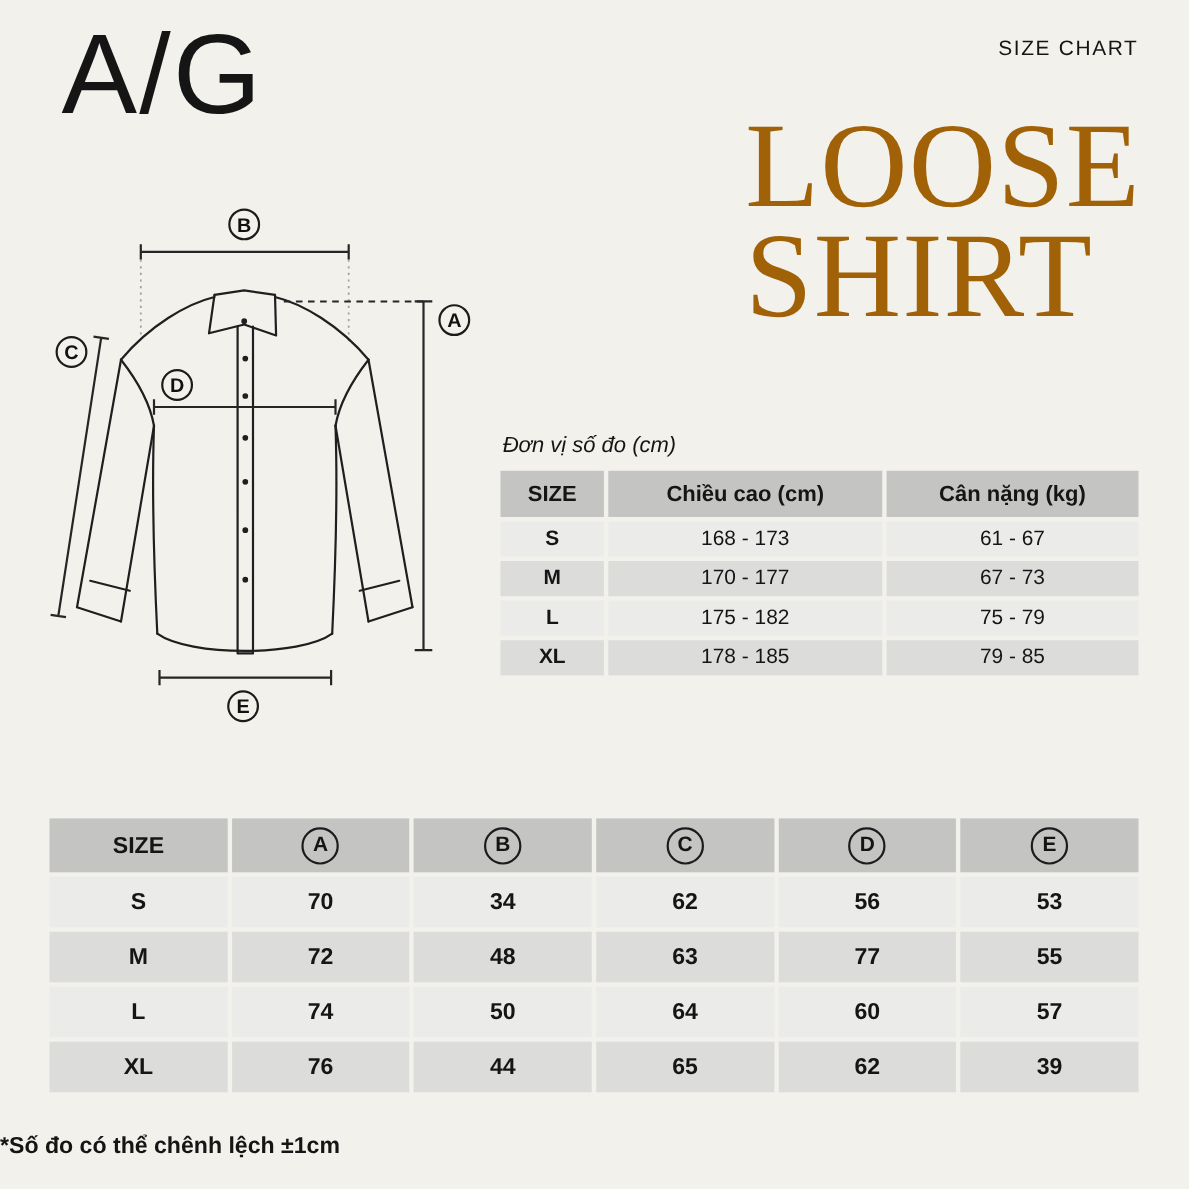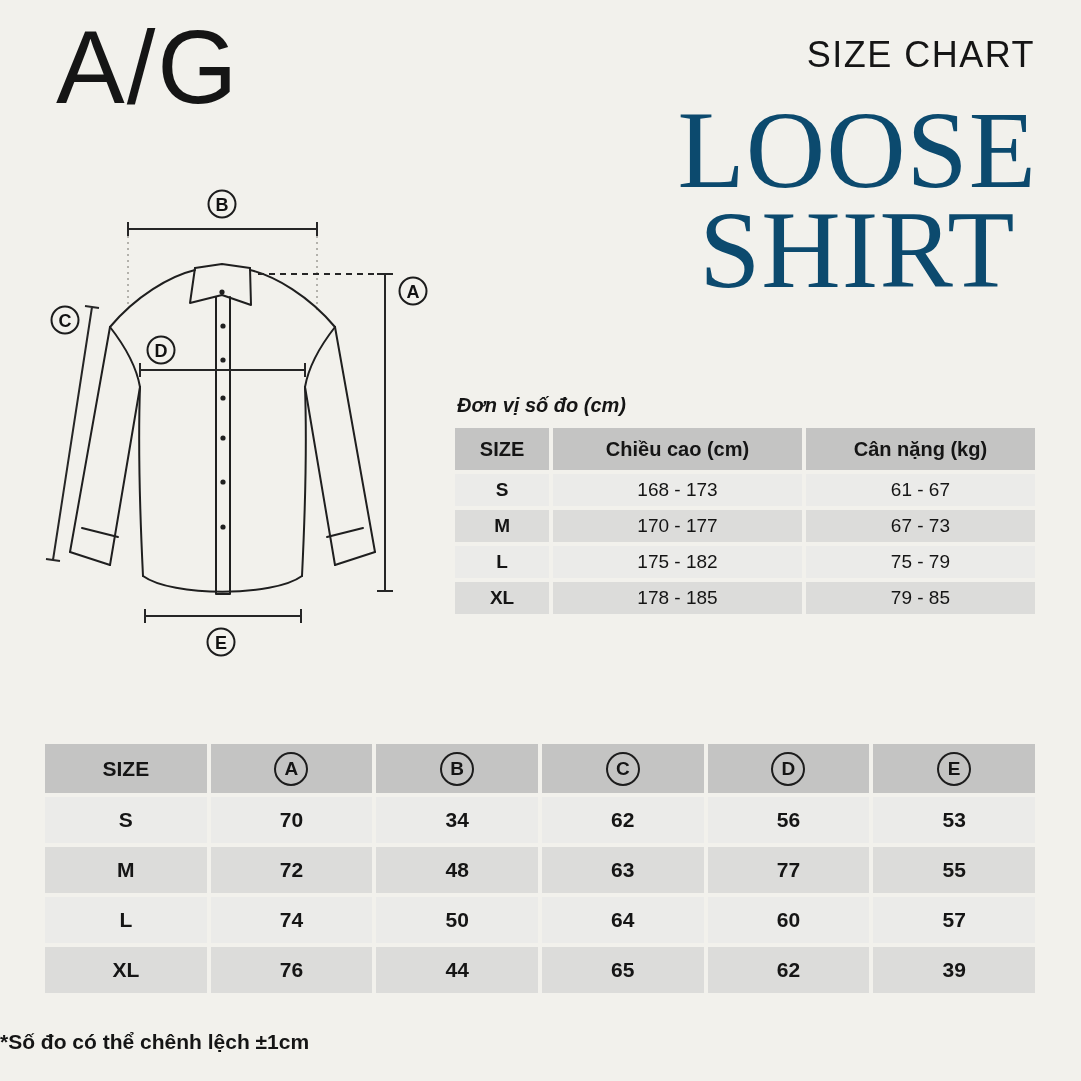--- a/index.html
+++ b/index.html
@@ -13,47 +13,47 @@
   }
   
   .logo{
     position:absolute;left:56px;top:16px;
     font-family:Liberation Sans, sans-serif;
     font-size:103px;line-height:1;font-weight:400;
     letter-spacing:2px;
   }
   .size-chart-label{
     position:absolute;top:34px;right:46px;
-    font-size:36px;letter-spacing:1.5px;font-weight:400;
+    font-size:19px;letter-spacing:1.5px;font-weight:400;
   }
   .product-title{
     position:absolute;top:100px;right:44px;
-    text-align:center;
+    text-align:left;
     font-family:"Liberation Serif", serif;
     font-size:110px;line-height:0.91;font-weight:400;
     letter-spacing:1px;
-    color:#0c4a6e;
+    color:#a16207;
   }
   
   .diagram{position:absolute;left:40px;top:180px;width:410px;height:485px;}
   .diagram svg{display:block;width:100%;height:100%;}
   .shirt-stroke{fill:none;stroke:#1f1f1f;stroke-width:2;stroke-linecap:round;stroke-linejoin:round;}
   .measure-stroke{fill:none;stroke:#262626;stroke-width:2;stroke-linecap:butt;}
   .guide-dotted{fill:none;stroke:#a3a29c;stroke-width:1.6;stroke-dasharray:2 4;}
   .guide-dashed{fill:none;stroke:#262626;stroke-width:1.8;stroke-dasharray:6 5;}
   .marker-circle{fill:#f2f1ec;stroke:#1c1c1c;stroke-width:2;}
   .marker-letter{
     font-family:"Liberation Sans", sans-serif;
     font-size:18px;font-weight:bold;fill:#111;
     text-anchor:middle;
   }
   
   .measure-caption{
     position:absolute;left:457px;top:394px;
-    font-size:20px;font-style:italic;font-weight:700;
+    font-size:20px;font-style:italic;font-weight:400;
   }
   table{border-collapse:separate;border-spacing:4px;}
   th,td{text-align:center;vertical-align:middle;padding:0;}
   .measure-table{position:absolute;left:451px;top:424px;width:588px;}
   .measure-table th{background:#c4c4c3;height:42px;font-size:20px;font-weight:700;}
   .measure-table td{height:32px;font-size:19px;font-weight:400;}
   .measure-table td.size-cell{font-weight:700;}
   .row-light td{background:#ebebe9;}
   .row-dark td{background:#dcdcda;}
   

